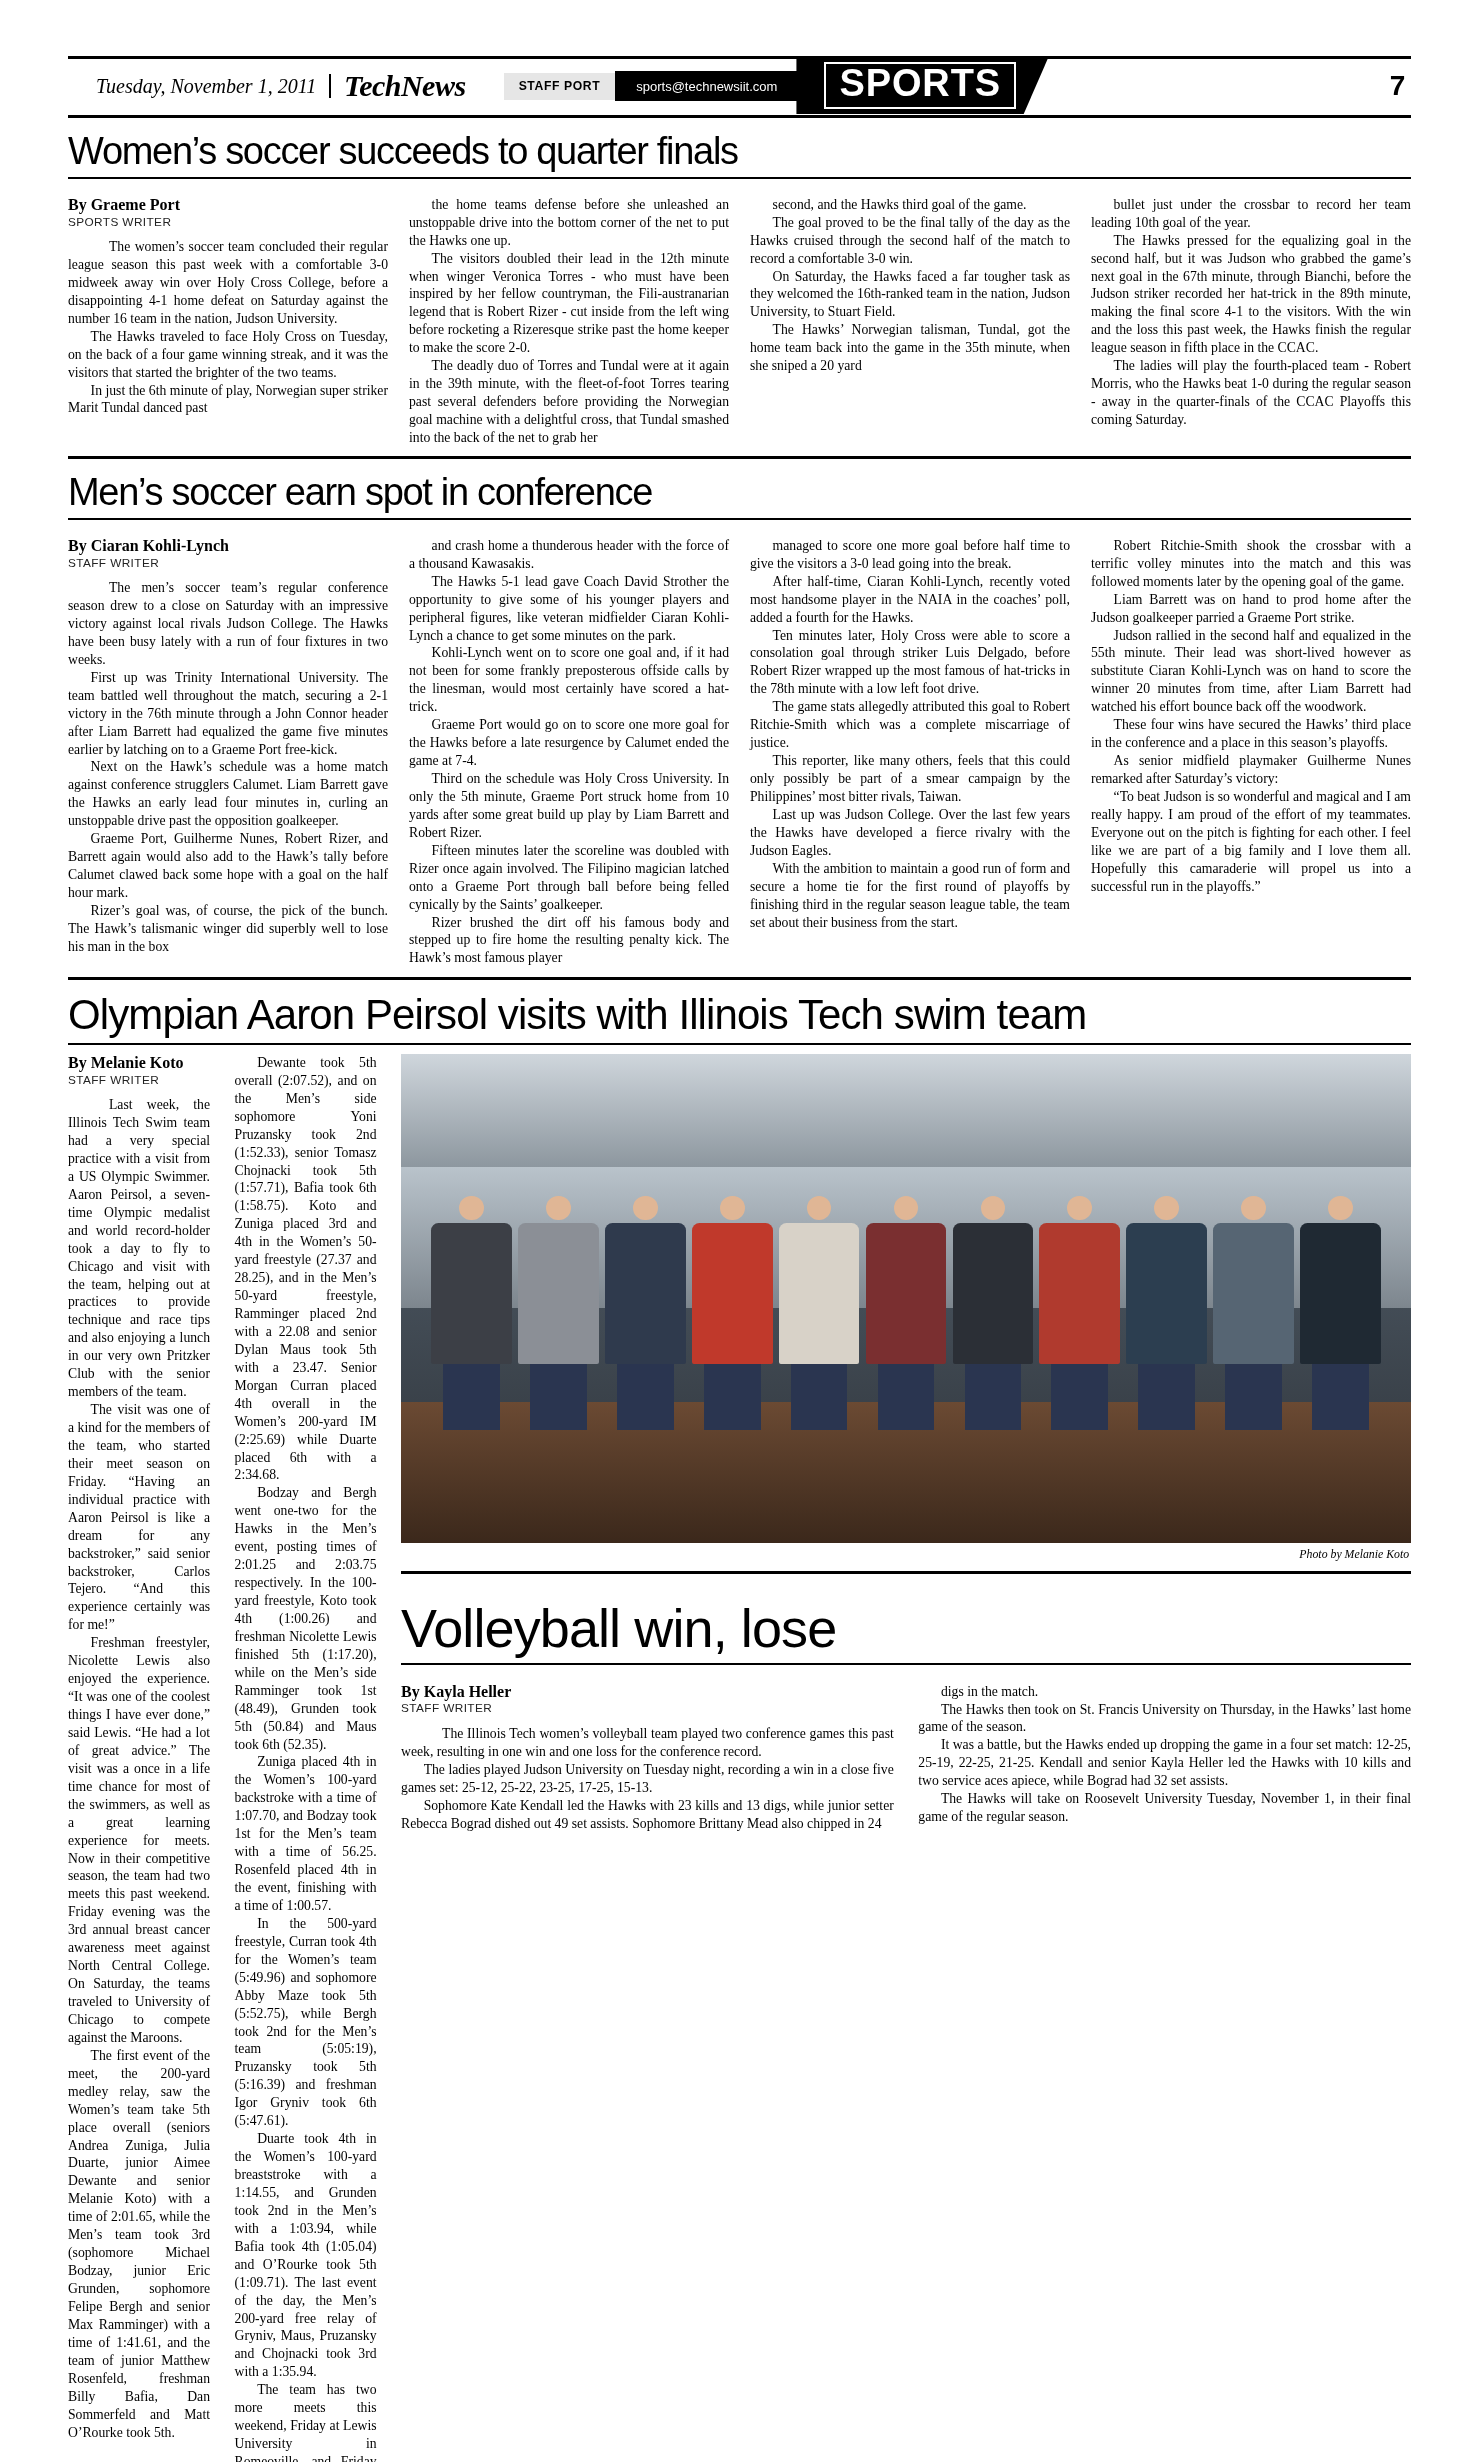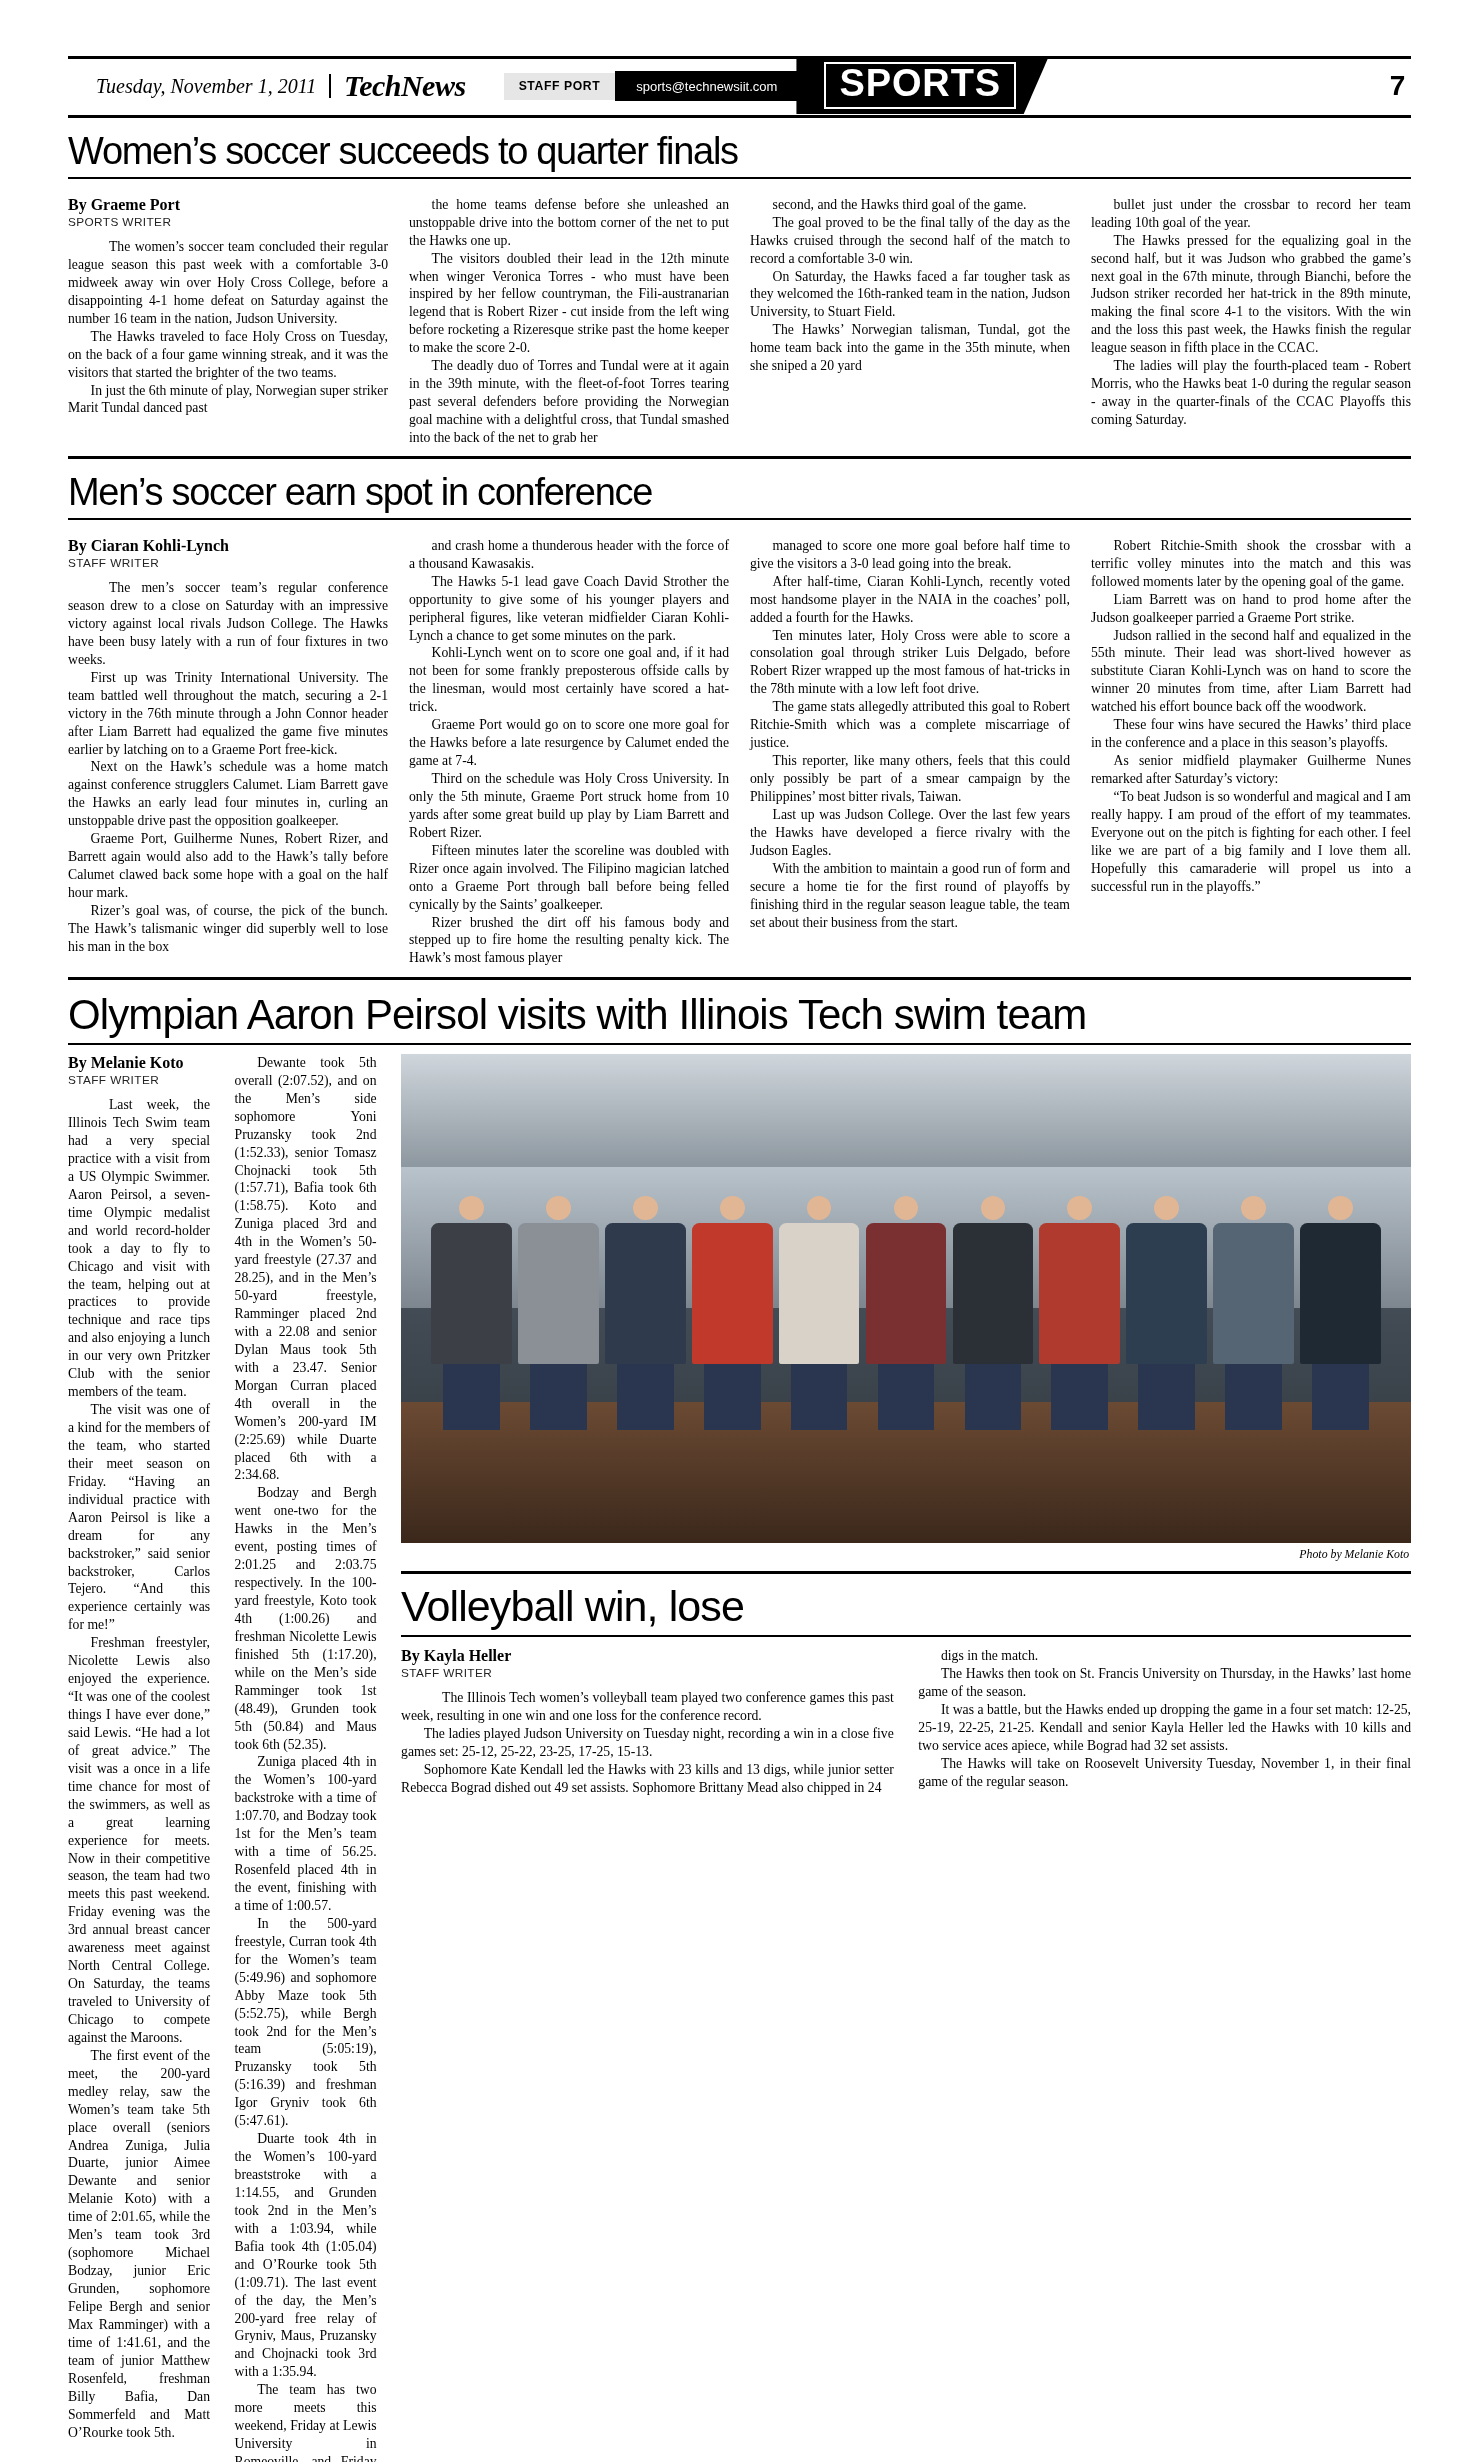--- a/index.html
+++ b/index.html
@@ -123,23 +123,23 @@
     font-size: 38px;
     line-height: 1.06;
     margin: 13px 0 5.6px 0;
     letter-spacing: -1.3px;
   }
   h1.headline.small {
     font-size: 42px;
     letter-spacing: -0.9px;
   }
   h1.headline.vb {
-    font-size: 43px;
+    font-size: 54px;
     letter-spacing: -0.9px;
-    margin-top: 10px;
+    margin-top: 26px;
   }
   .hr-thin {
     height: 1.9px;
     background: #000;
     margin: 5.6px 0 0 0;
   }
   .hr-med {
     height: 2.8px;
     background: #000;
     margin: 9.4px 0 0 0;
@@ -223,21 +223,21 @@
     width: 70%; height: 66px; margin: 0 auto;
     background: #2a3550;
   }
   .photo-credit {
     text-align: right;
     font-size: 11.8px;
     font-style: italic;
     padding: 3.8px 1.9px 0 0;
   }
 
-  .vb-cols { display: flex; gap: 24.5px; margin-top: 10px; }
+  .vb-cols { display: flex; gap: 24.5px; margin-top: 18px; }
   .vb-cols > .col { flex: 1 1 0; }
 </style>
 </head>
 <body>
 
 <div class="page">
 
   <div class="masthead">
     <div class="masthead-rule-top"></div>
     <div class="masthead-inner">

